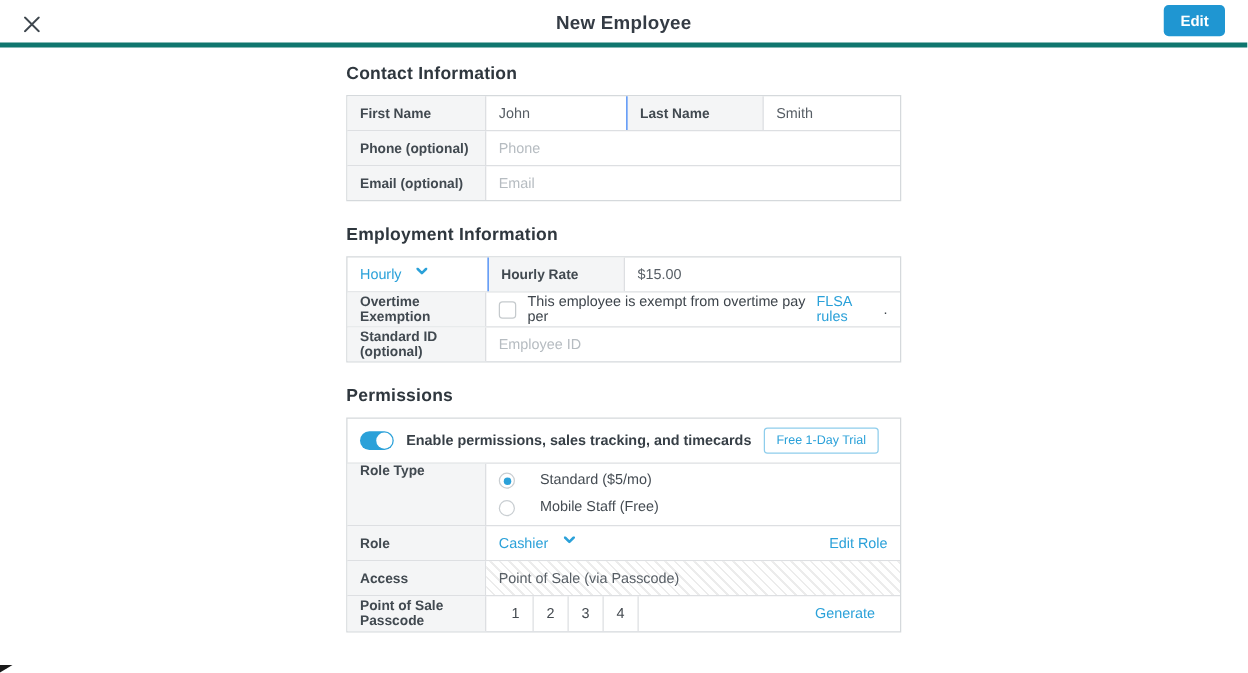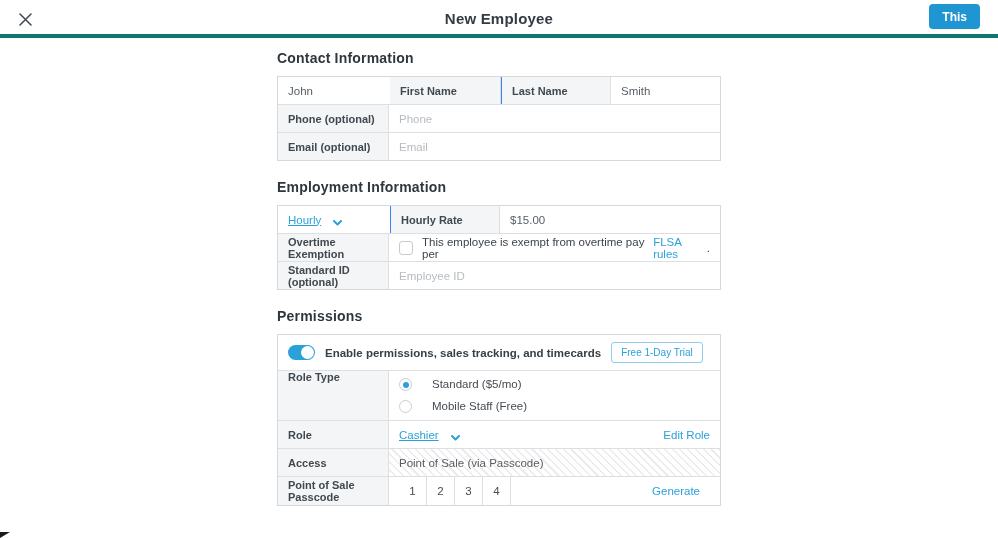--- a/index.html
+++ b/index.html
@@ -81,22 +81,22 @@
 
   input.txt {
     width: 100%;
     border: none; outline: none; background: transparent;
     font-family: inherit; font-size: 11.5px; color: #575e65;
     padding: 0;
   }
   input.txt::placeholder { color: #b6bcc1; opacity: 1; }
 
   .dropdown {
-    display: inline-flex; align-items: flex-end; gap: 12px;
-    color: #2ba1d9; cursor: pointer; text-decoration: underline;
+    display: inline-flex; align-items: flex-start; gap: 12px;
+    color: #2ba1d9; cursor: pointer;
   }
   .link { color: #2ba1d9; text-decoration: none; cursor: pointer; }
 
   
   .checkbox {
     width: 14px; height: 14px;
     border: 1px solid #c5cacd; border-radius: 3px;
     background: #fff; margin-right: 9px; flex: 0 0 14px;
     cursor: pointer;
   }
@@ -180,32 +180,32 @@
 </head>
 <body>
 
 <header class="topbar">
   <div class="close-btn">
     <svg width="13" height="13" viewBox="0 0 13 13">
       <path d="M1 1 L12 12 M12 1 L1 12" stroke="#3f474e" stroke-width="1.5" fill="none" stroke-linecap="round"></path>
     </svg>
   </div>
   <div class="page-title">New Employee</div>
-  <button class="save-btn">This</button>
+  <button class="save-btn">Edit</button>
 </header>
 
 <main class="content">
 
   <h2 class="section-heading first">Contact Information</h2>
   <div class="tbl">
     <div class="row">
+      <div class="cell label">First Name</div>
       <div class="cell value half">
         <input class="txt" type="text" value="John" style="">
       </div>
-      <div class="cell label">First Name</div>
       <div class="cell label mid">Last Name</div>
       <div class="cell value">
         <input class="txt" type="text" value="Smith" style="">
       </div>
     </div>
     <div class="row">
       <div class="cell label">Phone (optional)</div>
       <div class="cell value">
         <input class="txt" type="text" placeholder="Phone" style="">
       </div>

